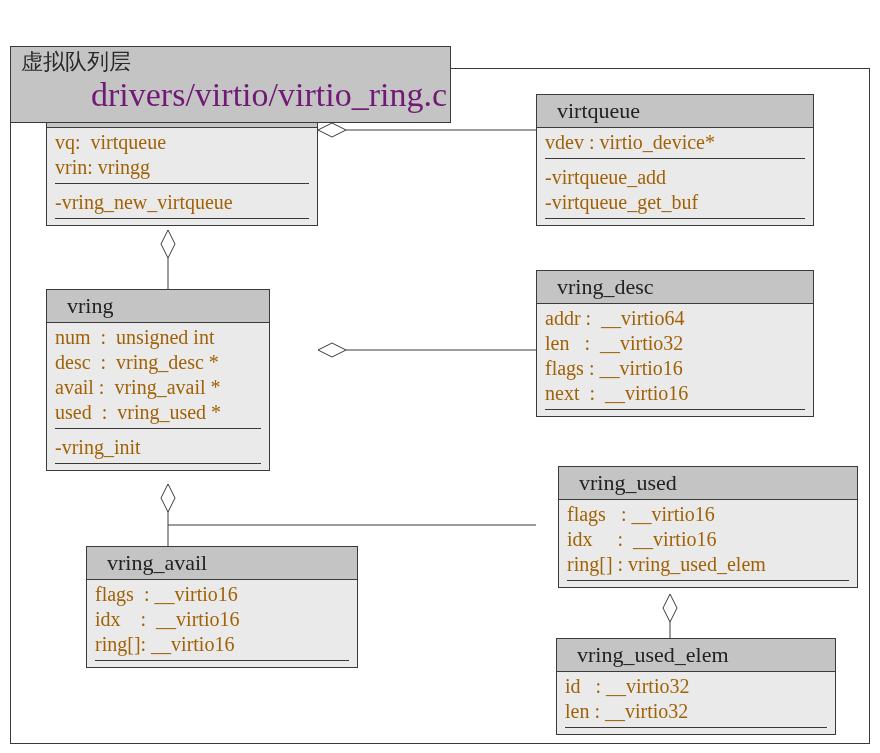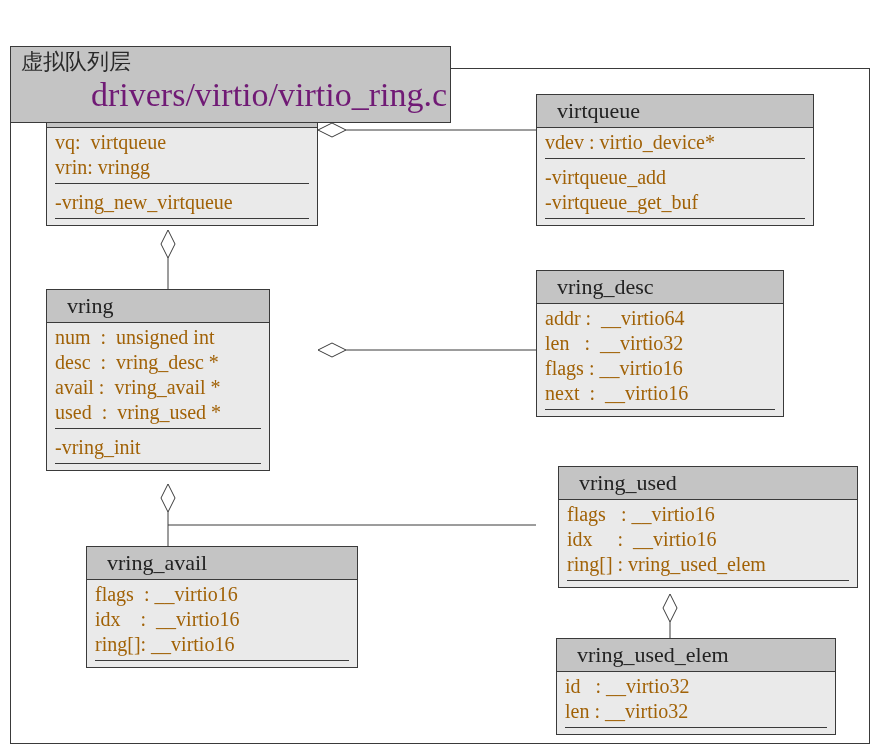--- a/index.html
+++ b/index.html
@@ -156,21 +156,21 @@
       <span class="attr">avail :  vring_avail *</span>
       <span class="attr">used  :  vring_used *</span>
     </div>
     <div class="sep-under"></div>
     <div class="class-section">
       <span class="attr">-vring_init</span>
     </div>
     <div class="sep-under" style="margin-bottom:6px;"></div>
   </div>
 
-  <div class="class-box" style="left:536px; top:270px; width:248px;">
+  <div class="class-box" style="left:536px; top:270px; width:278px;">
     <div class="class-title">vring_desc</div>
     <div class="class-section">
       <span class="attr">addr :  __virtio64</span>
       <span class="attr">len   :  __virtio32</span>
       <span class="attr">flags : __virtio16</span>
       <span class="attr">next  :  __virtio16</span>
     </div>
     <div class="sep-under" style="margin-bottom:6px;"></div>
   </div>
 

